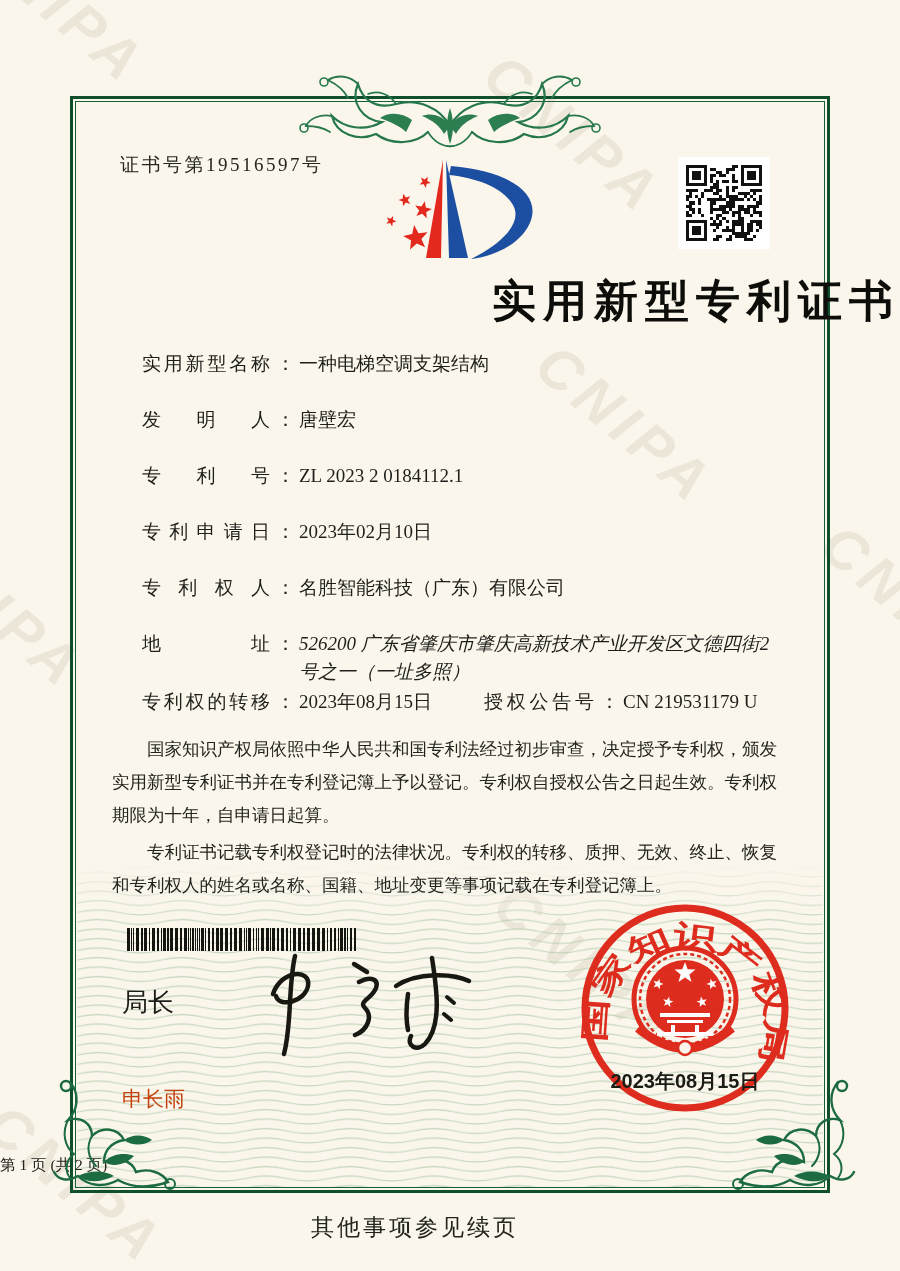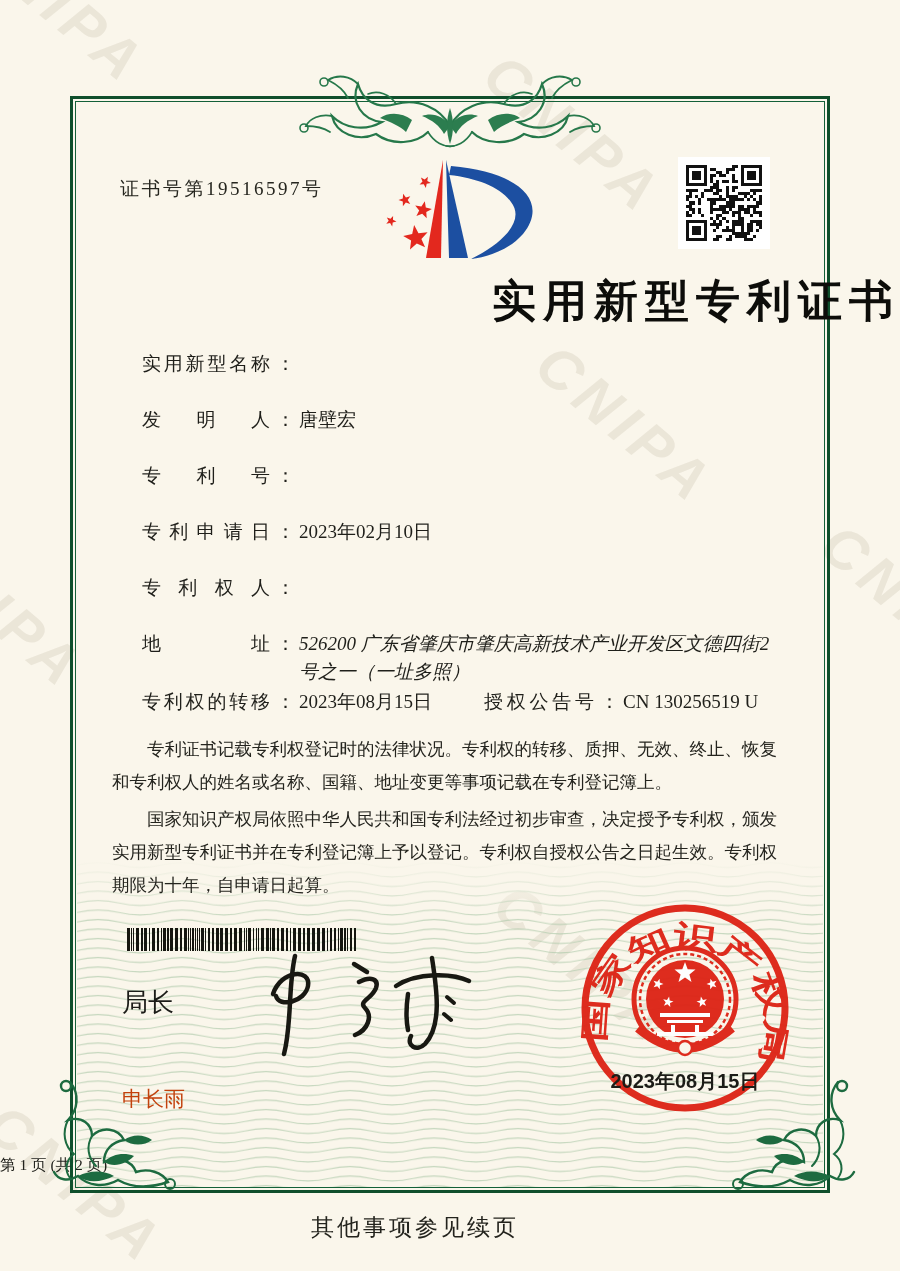--- a/index.html
+++ b/index.html
@@ -27,21 +27,21 @@
     position:absolute; z-index:1;
     font-family:"Liberation Sans", sans-serif;
     font-weight:bold; font-style:italic;
     font-size:58px; letter-spacing:7px;
     color:rgba(148,138,108,0.14);
     transform:rotate(40deg); white-space:nowrap;
   }
   
   .cert-no {
     position:absolute; left:120px; top:152px; z-index:3;
-    font-size:19px; letter-spacing:2.5px; color:#26261f;margin-top:24px;
+    font-size:19px; letter-spacing:2.5px; color:#26261f;
   }
   .logo { position:absolute; left:383px; top:150px; z-index:3; }
   .qr-box { position:absolute; left:678px; top:157px; width:92px; height:92px;
     background:#ffffff; z-index:3; display:flex; align-items:center; justify-content:center; }
   .title {
     position:absolute; left:0; top:272px; width:900px; z-index:3;
     text-align:right; font-size:44px; font-weight:bold;
     letter-spacing:7px; color:#0d0d0a;
   }
   
@@ -383,59 +383,62 @@
       <rect x="2" y="20" width="3" height="3" fill="#111"></rect>
     </svg>
 </div>
 
 <div class="title">实用新型专利证书</div>
 
 <div class="fields">
   <div class="frow">
     <span class="flabel">实用新型名称</span>
       <span class="fcolon">：</span>
+      <span class="fvalue">一种电梯空调支架结构</span>
   </div>
   <div class="frow">
     <span class="flabel">发明人</span>
       <span class="fcolon">：</span>
       <span class="fvalue">唐壁宏</span>
   </div>
   <div class="frow">
     <span class="flabel">专利号</span>
       <span class="fcolon">：</span>
+      <span class="fvalue">ZL 2023 2 0184112.1</span>
   </div>
   <div class="frow">
     <span class="flabel">专利申请日</span>
       <span class="fcolon">：</span>
       <span class="fvalue">2023年02月10日</span>
   </div>
   <div class="frow">
     <span class="flabel">专利权人</span>
       <span class="fcolon">：</span>
+      <span class="fvalue">名胜智能科技（广东）有限公司</span>
   </div>
   <div class="frow">
     <span class="flabel">地址</span>
       <span class="fcolon">：</span>
       <span class="fvalue wrap">526200 广东省肇庆市肇庆高新技术产业开发区文德四街2号之一（一址多照）</span>
   </div>
   <div class="grant-row">
     <span class="flabel">专利权的转移</span>
       <span class="fcolon">：</span>
       <span class="fvalue">2023年08月15日</span>
     <span class="grant-group2">
       <span class="glabel2">授权公告号</span>
         <span class="fcolon">：</span>
-        <span class="fvalue">CN 130256519 U</span>
+        <span class="fvalue">CN 219531179 U</span>
     </span>
   </div>
 </div>
 
 <div class="paras">
+  <p>国家知识产权局依照中华人民共和国专利法经过初步审查，决定授予专利权，颁发实用新型专利证书并在专利登记簿上予以登记。专利权自授权公告之日起生效。专利权期限为十年，自申请日起算。</p>
   <p>专利证书记载专利权登记时的法律状况。专利权的转移、质押、无效、终止、恢复和专利权人的姓名或名称、国籍、地址变更等事项记载在专利登记簿上。</p>
-  <p>国家知识产权局依照中华人民共和国专利法经过初步审查，决定授予专利权，颁发实用新型专利证书并在专利登记簿上予以登记。专利权自授权公告之日起生效。专利权期限为十年，自申请日起算。</p>
 </div>
 
 <svg class="barcode" id="barcode" width="234" height="23">
     <rect x="0" y="0" width="3" height="23" fill="#15150f"></rect>
     <rect x="4" y="0" width="1" height="23" fill="#15150f"></rect>
     <rect x="6" y="0" width="1" height="23" fill="#15150f"></rect>
     <rect x="9" y="0" width="3" height="23" fill="#15150f"></rect>
     <rect x="14" y="0" width="2" height="23" fill="#15150f"></rect>
     <rect x="17" y="0" width="3" height="23" fill="#15150f"></rect>
     <rect x="22" y="0" width="1" height="23" fill="#15150f"></rect>

